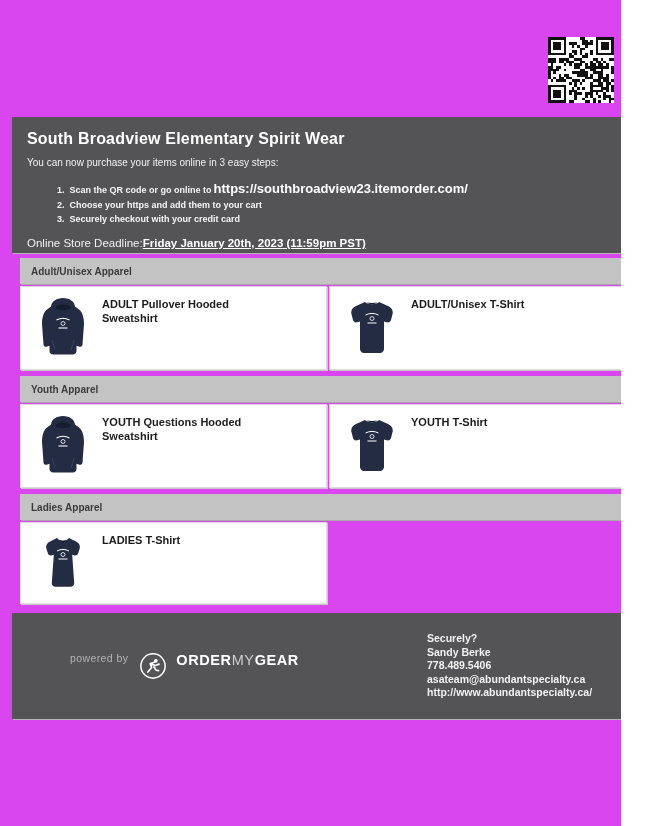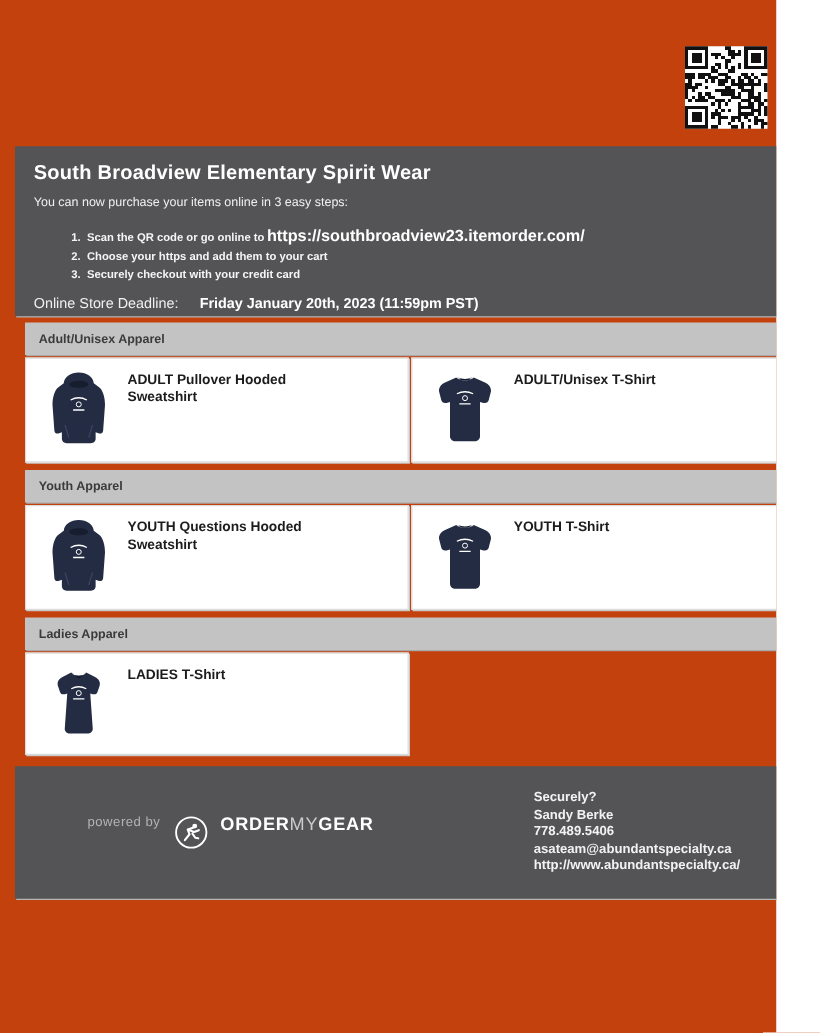--- a/index.html
+++ b/index.html
@@ -1,37 +1,37 @@
 <!DOCTYPE html>
 <html><head>
 <meta charset="utf-8">
 <style>
   html,body{margin:0;padding:0;background:#ffffff;}
   .page{
-    position:relative;width:621px;height:826px;background:#c2410c;overflow:hidden;
+    position:relative;width:621px;height:826px;background:#d946ef;overflow:hidden;
     font-family:"Liberation Sans","DejaVu Sans",sans-serif;
   }
   
   .qr{position:absolute;left:548px;top:37px;width:66px;height:66px;}
   .qr svg{display:block;width:66px;height:66px;shape-rendering:crispEdges;}
   
   .banner{
     position:absolute;left:12px;top:117px;width:616px;height:136px;box-sizing:border-box;
     background:#545456;color:#ffffff;padding:13px 16px 12px 15px;
     box-shadow:1px 1px 0 #b5b5b5;
   }
   .banner h1{margin:0 0 9px 0;font-size:16px;line-height:18px;font-weight:bold;letter-spacing:.2px;}
   .banner .intro{margin:0 0 13px 0;font-size:10px;color:#f0f0f0;}
   .steps{margin:0 0 0 30px;padding:0;list-style:none;}
   .steps li{margin:0 0 3px 0;font-size:9px;font-weight:bold;line-height:11px;color:#f5f5f5;}
   .steps li:first-child{line-height:15px;margin-bottom:2px;}
   .steps .num{margin-right:5px;}
   .step-url{font-size:13px;font-weight:bold;color:#ffffff;margin-left:2px;}
   .deadline{margin:12px 0 0 0;font-size:11.5px;color:#f0f0f0;}
-  .deadline b{color:#ffffff;margin-left:17px;}
+  .deadline b{color:#ffffff;margin-left:0;text-decoration:underline;}
   
   .section{position:absolute;left:20px;width:616px;}
   .sec-adult{top:258px;}
   .sec-youth{top:376px;}
   .sec-ladies{top:494px;}
   .bar{
     height:26px;box-sizing:border-box;background:#c3c3c3;color:#3b3b3b;
     font-size:10px;font-weight:bold;display:flex;align-items:center;padding-left:11px;
     box-shadow:1px 1px 0 #a9a9a9;
   }

